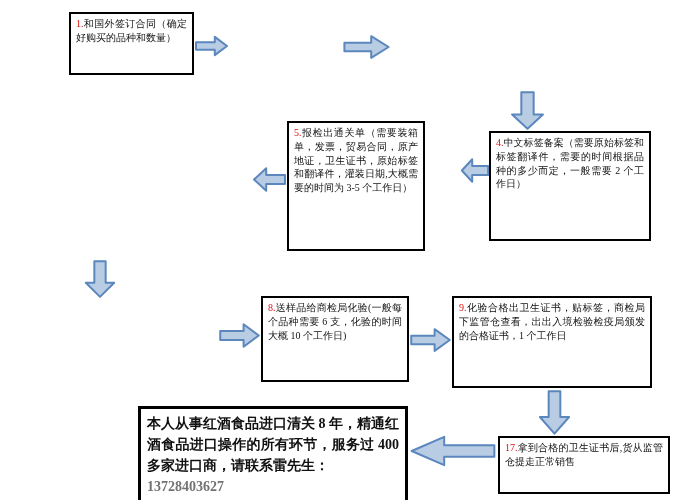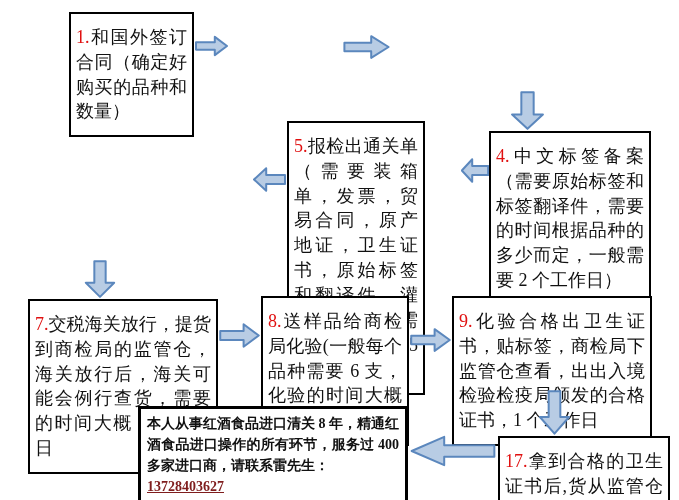--- a/index.html
+++ b/index.html
@@ -2,29 +2,29 @@
 <html><head>
 <meta charset="utf-8">
 <style>
   html,body{margin:0;padding:0;background:#ffffff;}
   #canvas{
     position:relative;width:679px;height:500px;background:#ffffff;overflow:hidden;
     font-family:"Liberation Serif","DejaVu Serif",serif;
   }
   .box{
     position:absolute;border:2px solid #000000;background:#ffffff;
-    font-size:18px;line-height:1.38;color:#111111;
-    padding:11px 5px;box-sizing:border-box;text-align:justify;
+    font-size:10px;line-height:1.38;color:#111111;
+    padding:3px 5px;box-sizing:border-box;text-align:justify;
   }
   .num{color:#e01010;}
   .contact{
     font-weight:bold;font-size:14px;line-height:1.5;border-width:3px;
     padding:4px 6px;
   }
-  .phone{display:block;color:#7f1d1d;font-family:"Liberation Serif","DejaVu Serif",serif;text-decoration:underline;}
+  .phone{display:block;color:#737373;font-family:"Liberation Serif","DejaVu Serif",serif;}
   .arr{position:absolute;}
   .arr svg{display:block;width:100%;height:100%;}
   .arr polygon{fill:#b8cce4;stroke:#5b87bd;stroke-width:2;vector-effect:non-scaling-stroke;stroke-linejoin:round;}
   
   .b1{left:69px;top:12px;width:125px;min-height:63px;}
   .b2{left:229px;top:14px;width:108px;min-height:73px;}
   .b3{left:392px;top:15px;width:230px;min-height:76px;}
   .b4{left:489px;top:131px;width:162px;min-height:110px;}
   .b5{left:287px;top:121px;width:138px;min-height:130px;}
   .b6{left:27px;top:113px;width:225px;min-height:146px;}
@@ -52,21 +52,20 @@
 
   <div class="box b1"><span class="num">1.</span><span>和国外签订合同（确定好购买的品种和数量）</span></div>
 
 
 
   <div class="box b4"><span class="num">4.</span><span>中文标签备案（需要原始标签和标签翻译件，需要的时间根据品种的多少而定，一般需要 2 个工作日）</span></div>
 
   <div class="box b5"><span class="num">5.</span><span>报检出通关单（需要装箱单，发票，贸易合同，原产地证，卫生证书，原始标签和翻译件，灌装日期,大概需要的时间为 3-5 个工作日）</span></div>
 
 
-  <div class="box b7"><span class="num">7.</span><span>交税海关放行，提货到商检局的监管仓，海关放行后，海关可能会例行查货，需要的时间大概 1 个工作日</span></div>
 
   <div class="box b8"><span class="num">8.</span><span>送样品给商检局化验(一般每个品种需要 6 支，化验的时间大概 10 个工作日)</span></div>
 
   <div class="box b9"><span class="num">9.</span><span>化验合格出卫生证书，贴标签，商检局下监管仓查看，出出入境检验检疫局颁发的合格证书，1 个工作日</span></div>
 
   <div class="box b10"><span class="num">17.</span><span>拿到合格的卫生证书后,货从监管仓提走正常销售</span></div>
 
   <div class="box contact bc"><span>本人从事红酒食品进口清关 8 年，精通红酒食品进口操作的所有环节，服务过 400 多家进口商，请联系雷先生：</span><span class="phone">13728403627</span></div>
 
   <div class="arr a12">

